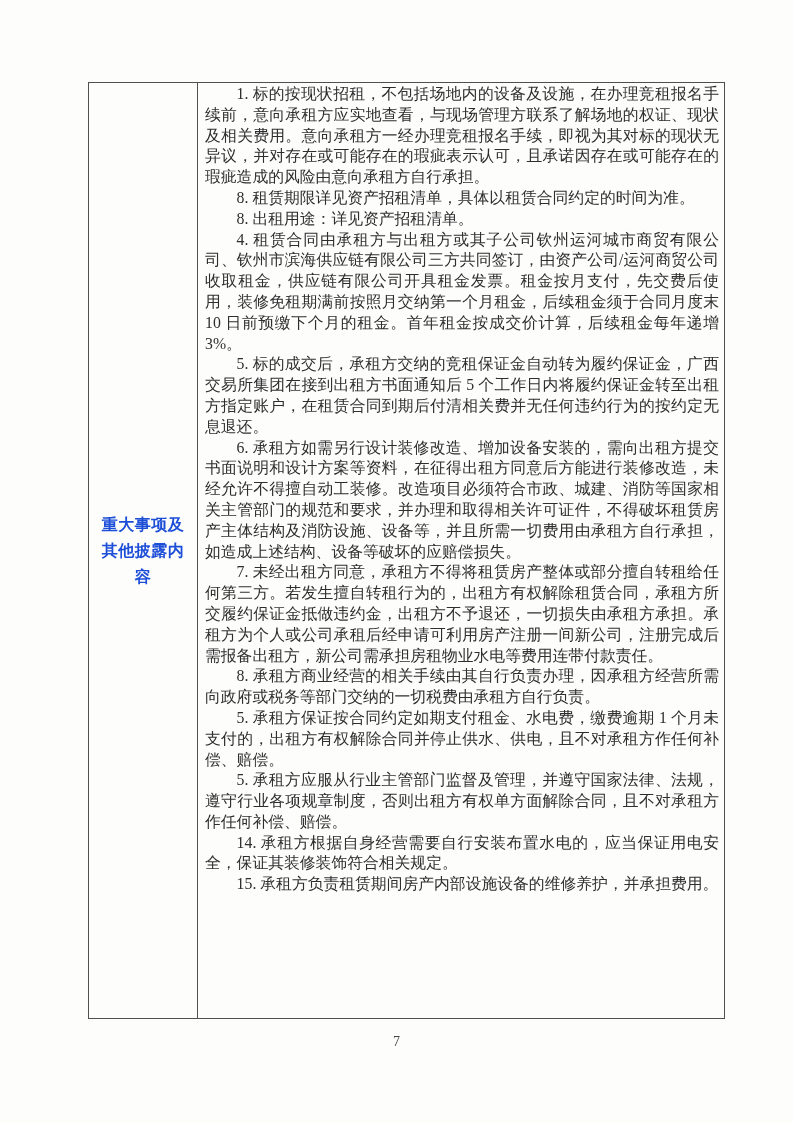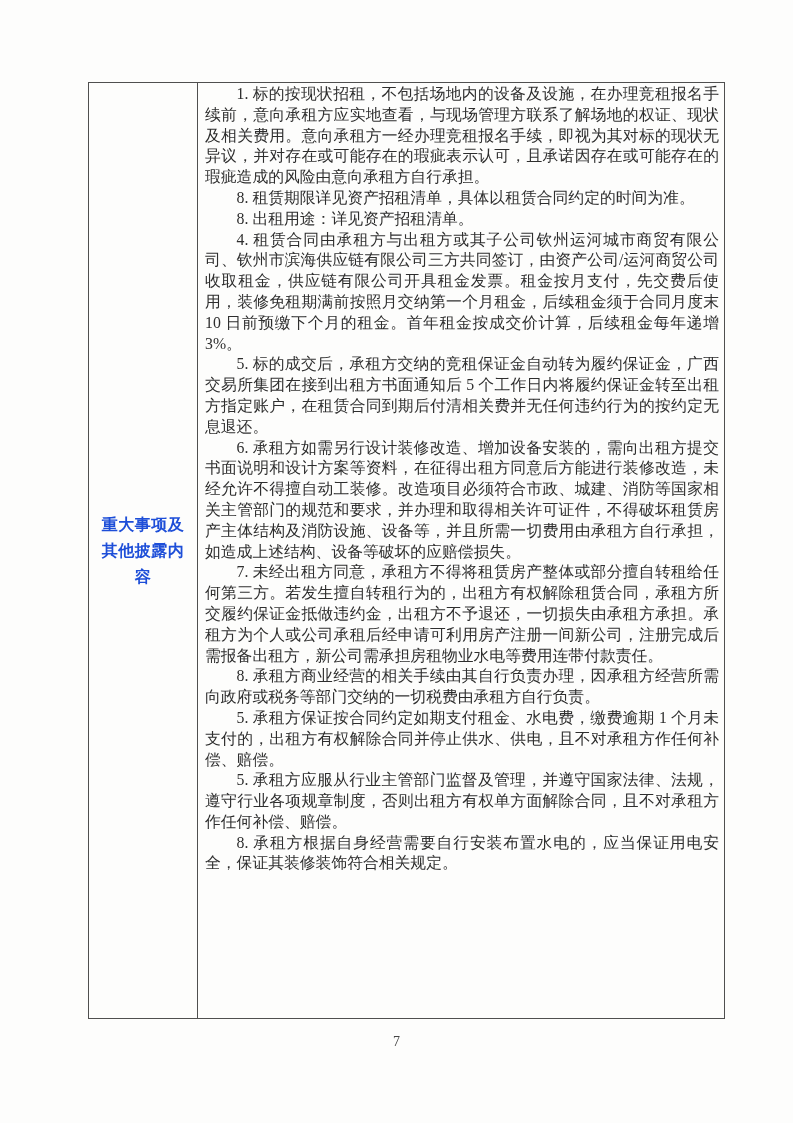--- a/index.html
+++ b/index.html
@@ -82,18 +82,19 @@
           <p class="para">1. 标的按现状招租，不包括场地内的设备及设施，在办理竞租报名手续前，意向承租方应实地查看，与现场管理方联系了解场地的权证、现状及相关费用。意向承租方一经办理竞租报名手续，即视为其对标的现状无异议，并对存在或可能存在的瑕疵表示认可，且承诺因存在或可能存在的瑕疵造成的风险由意向承租方自行承担。</p>
           <p class="para">8. 租赁期限详见资产招租清单，具体以租赁合同约定的时间为准。</p>
           <p class="para">8. 出租用途：详见资产招租清单。</p>
           <p class="para">4. 租赁合同由承租方与出租方或其子公司钦州运河城市商贸有限公司、钦州市滨海供应链有限公司三方共同签订，由资产公司/运河商贸公司收取租金，供应链有限公司开具租金发票。租金按月支付，先交费后使用，装修免租期满前按照月交纳第一个月租金，后续租金须于合同月度末 10 日前预缴下个月的租金。首年租金按成交价计算，后续租金每年递增 3%。</p>
           <p class="para">5. 标的成交后，承租方交纳的竞租保证金自动转为履约保证金，广西交易所集团在接到出租方书面通知后 5 个工作日内将履约保证金转至出租方指定账户，在租赁合同到期后付清相关费并无任何违约行为的按约定无息退还。</p>
           <p class="para">6. 承租方如需另行设计装修改造、增加设备安装的，需向出租方提交书面说明和设计方案等资料，在征得出租方同意后方能进行装修改造，未经允许不得擅自动工装修。改造项目必须符合市政、城建、消防等国家相关主管部门的规范和要求，并办理和取得相关许可证件，不得破坏租赁房产主体结构及消防设施、设备等，并且所需一切费用由承租方自行承担，如造成上述结构、设备等破坏的应赔偿损失。</p>
           <p class="para">7. 未经出租方同意，承租方不得将租赁房产整体或部分擅自转租给任何第三方。若发生擅自转租行为的，出租方有权解除租赁合同，承租方所交履约保证金抵做违约金，出租方不予退还，一切损失由承租方承担。承租方为个人或公司承租后经申请可利用房产注册一间新公司，注册完成后需报备出租方，新公司需承担房租物业水电等费用连带付款责任。</p>
           <p class="para">8. 承租方商业经营的相关手续由其自行负责办理，因承租方经营所需向政府或税务等部门交纳的一切税费由承租方自行负责。</p>
           <p class="para">5. 承租方保证按合同约定如期支付租金、水电费，缴费逾期 1 个月未支付的，出租方有权解除合同并停止供水、供电，且不对承租方作任何补偿、赔偿。</p>
           <p class="para">5. 承租方应服从行业主管部门监督及管理，并遵守国家法律、法规，遵守行业各项规章制度，否则出租方有权单方面解除合同，且不对承租方作任何补偿、赔偿。</p>
-          <p class="para">8. 承租方根据自身经营需要自行安装布置水电的，应当保证用电安全，保证其装修装饰符合相关规定。</p>
+          <p class="para">14. 承租方根据自身经营需要自行安装布置水电的，应当保证用电安全，保证其装修装饰符合相关规定。</p>
+          <p class="para">15. 承租方负责租赁期间房产内部设施设备的维修养护，并承担费用。</p>
         </div>
     </div>
   </div>
   <div class="page-number">7</div>
 </div>
 
 </body></html>

